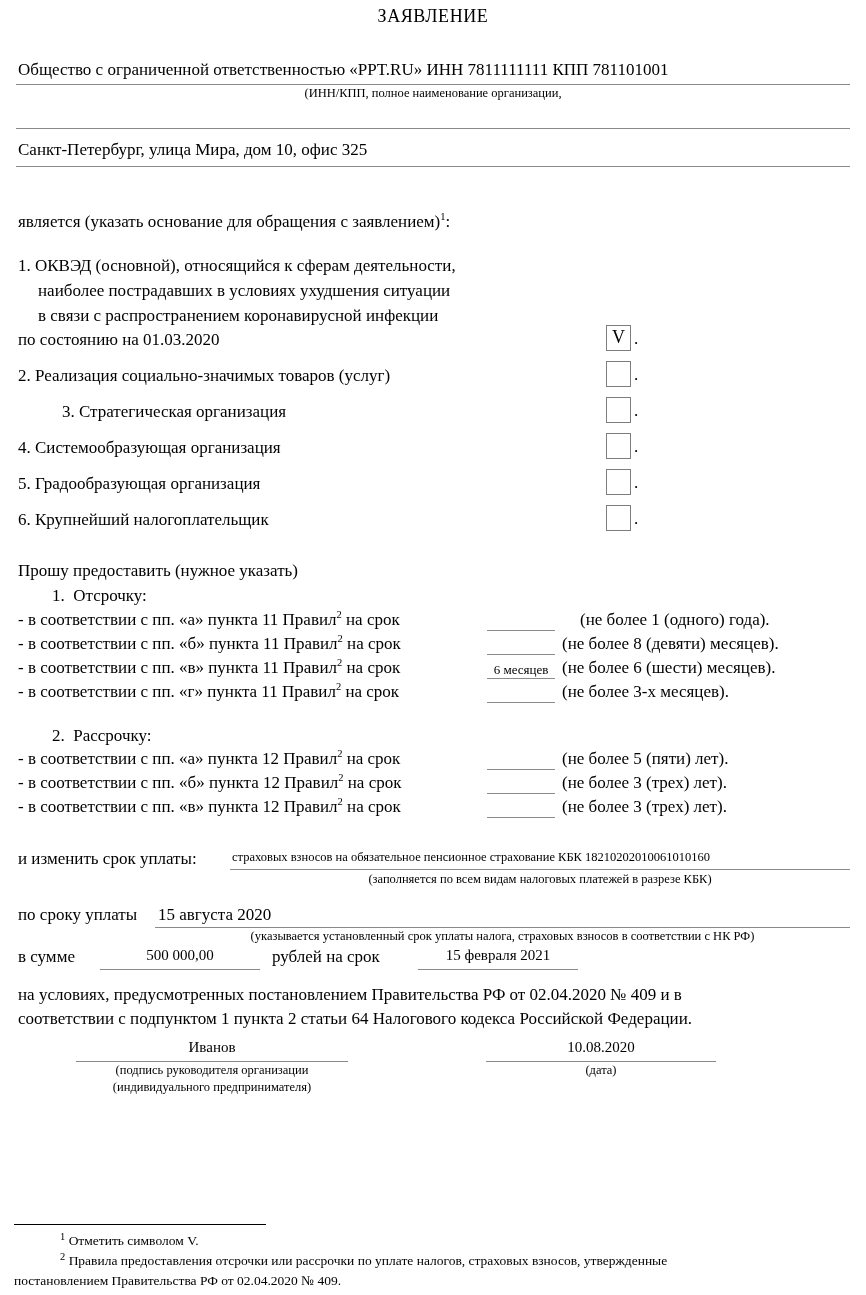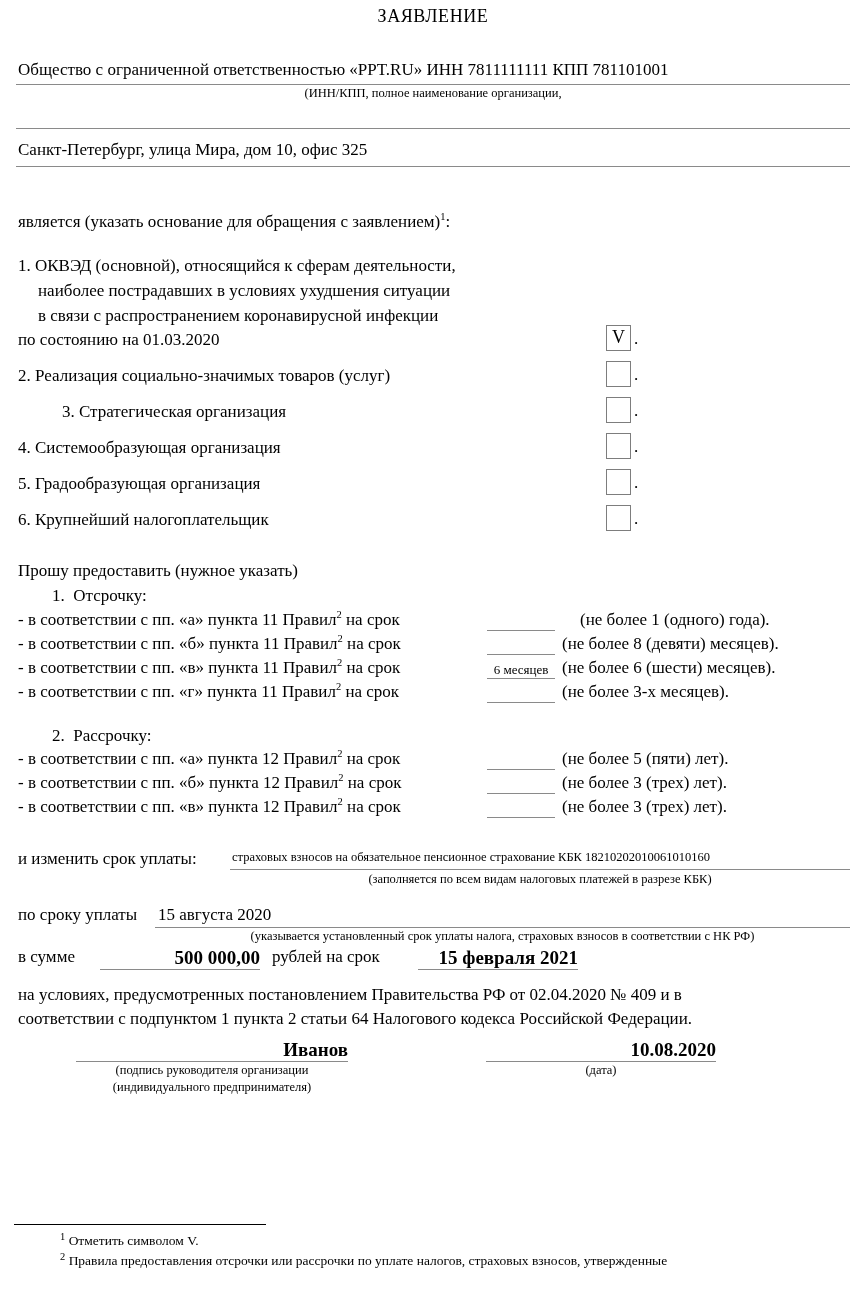--- a/index.html
+++ b/index.html
@@ -72,24 +72,23 @@
     height: 0;
   }
   .blank-val {
     position: absolute;
     text-align: center;
     font-size: 13px;
     white-space: nowrap;
   }
   .filled-val {
     position: absolute;
-    font-size: 19px;
+    font-size: 15px;
     white-space: nowrap;
-    text-align: right;
-    font-weight: bold;
+    text-align: center;
   }
   .footnotes {
     position: absolute;
     font-size: 13.5px;
     line-height: 1.32;
   }
   .fn-rule {
     position: absolute;
     border-bottom: 1.5px solid #000;
     height: 0;
@@ -259,14 +258,15 @@
 
   <div class="fn-rule" style="left:14px; top:1224px; width:252px;"></div>
   <div class="footnotes" style="left:60px; top:1232px; width:790px;">
     <sup class="fn">1</sup>
     <span>Отметить символом V.</span>
   </div>
   <div class="footnotes" style="left:60px; top:1252px; width:790px;">
     <sup class="fn">2</sup>
     <span>Правила предоставления отсрочки или рассрочки по уплате налогов, страховых взносов, утвержденные</span>
   </div>
+  <div class="footnotes" style="left:14px; top:1272px; width:836px;">постановлением Правительства РФ от 02.04.2020 № 409.</div>
 
 </div>
 
 </body></html>

